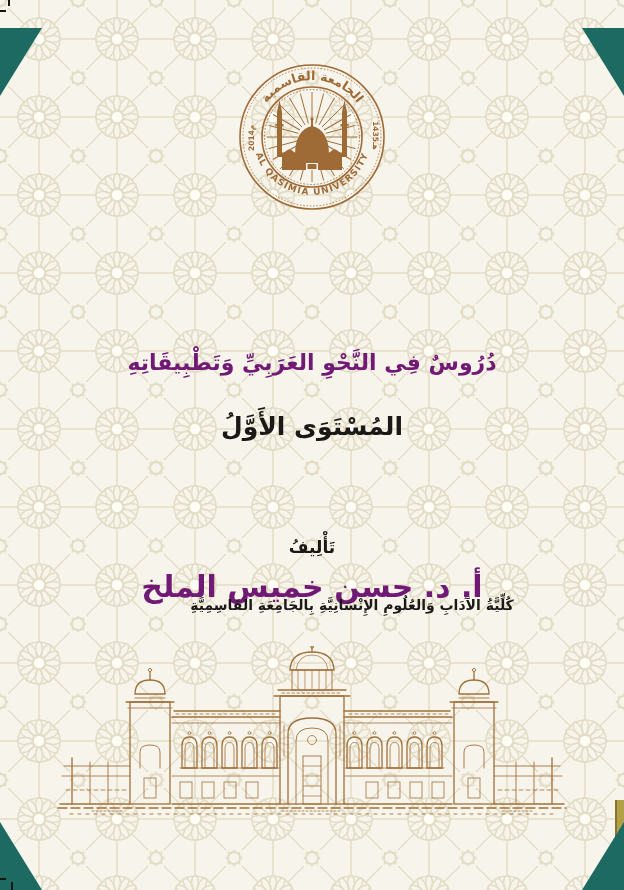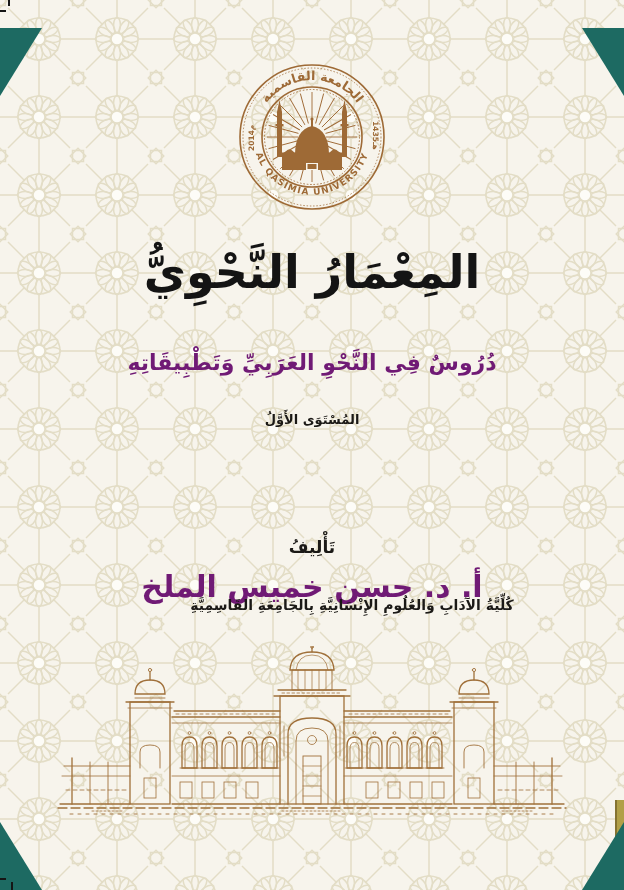--- a/index.html
+++ b/index.html
@@ -31,21 +31,21 @@
   .gold-sliver{
     position:absolute;right:0;top:800px;width:7px;height:90px;
     background:#b2a048;border-left:2px solid #857331;z-index:2;
   }
 
   .logo-wrap{position:absolute;top:62px;left:50%;transform:translateX(-50%);z-index:2;}
 
   .txt{position:absolute;left:0;width:100%;text-align:center;direction:rtl;color:#171513;z-index:2;}
   .title-main{top:236px;font-size:46px;font-weight:bold;line-height:1.6;color:#141414;}
   .title-sub{top:350px;font-size:22px;font-weight:bold;color:#701a75;}
-  .title-level{top:412px;font-size:13px;font-weight:bold;color:#1b1916;}
+  .title-level{top:412px;font-size:25px;font-weight:bold;color:#1b1916;}
   .byline{top:505px;font-size:17px;font-weight:bold;color:#1b1916;margin-top:32px;}
   .author-name{top:536px;font-size:30px;font-weight:bold;color:#701a75;margin-top:33px;}
   .affiliation{top:597px;font-size:14px;font-weight:bold;color:#1b1916;padding-left:40px;}
 
   .building-wrap{position:absolute;top:646px;left:52px;z-index:1;}
 </style>
 </head>
 <body>
 
 <div class="page">
@@ -165,21 +165,20 @@
         <textPath href="#arcTop" startOffset="50%" text-anchor="middle">الجامعة القاسمية</textPath>
       </text>
       <text font-family="DejaVu Sans, sans-serif" font-size="9" font-weight="bold" letter-spacing="1.2" fill="#9e6a36">
         <textPath href="#arcBottom" startOffset="50%" text-anchor="middle">AL QASIMIA UNIVERSITY</textPath>
       </text>
       <text transform="translate(-58,14) rotate(-90)" font-family="DejaVu Sans, sans-serif" font-size="7.5" font-weight="bold" fill="#9e6a36">2014م</text>
       <text transform="translate(61,-16) rotate(90)" font-family="DejaVu Sans, sans-serif" font-size="7.5" font-weight="bold" fill="#9e6a36">1435هـ</text>
     </svg>
   </div>
 
-  <div class="txt title-main">المِعْمَارُ النَّحْوِيُّ</div>
   <div class="txt title-sub">دُرُوسٌ فِي النَّحْوِ العَرَبِيِّ وَتَطْبِيقَاتِهِ</div>
   <div class="txt title-level">المُسْتَوَى الأَوَّلُ</div>
 
   <div class="txt byline">تَأْلِيفُ</div>
   <div class="txt author-name">أ. د. حسن خميس الملخ</div>
   <div class="txt affiliation">كُلِّيَّةُ الآدَابِ وَالعُلُومِ الإِنْسَانِيَّةِ بِالجَامِعَةِ القَاسِمِيَّةِ</div>
 
   <div class="building-wrap">
     <svg width="520" height="178" viewBox="0 -10 520 178">
       <g stroke="#a0703a" stroke-width="1.3" fill="none" stroke-linecap="round">

